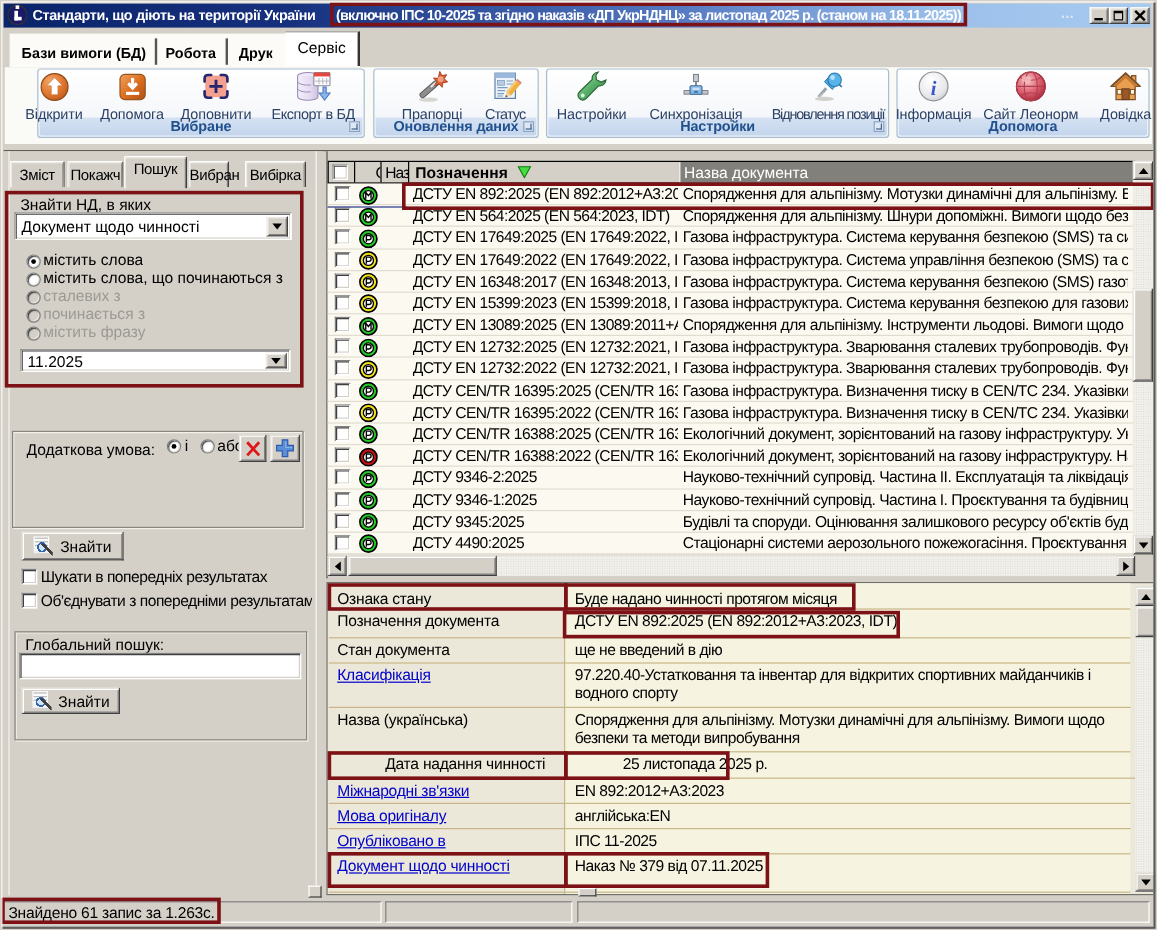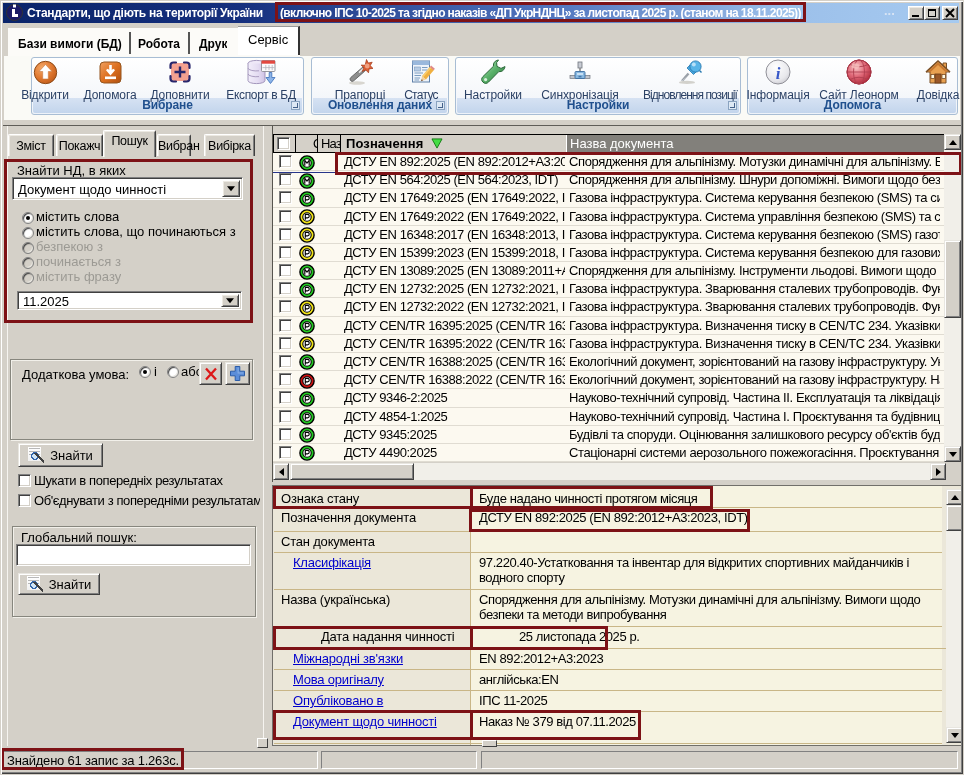--- a/index.html
+++ b/index.html
@@ -3,21 +3,21 @@
 <style>
 * { margin:0; padding:0; box-sizing:border-box; }
 html,body { width:964px; height:775px; }
 body { font-family:"Liberation Sans", sans-serif; font-size:13px; background:#d4d0c8; position:relative; overflow:hidden; }
 .abs { position:absolute; }
 .nw { white-space:nowrap; overflow:hidden; }
 .raised { background:#d4d0c8; border:1px solid; border-color:#ffffff #404040 #404040 #ffffff; box-shadow: inset 1px 1px 0 #ece9e2, inset -1px -1px 0 #808080; }
 .sunk { background:#fff; border:1px solid; border-color:#808080 #ffffff #ffffff #808080; box-shadow: inset 1px 1px 0 #404040, inset -1px -1px 0 #d4d0c8; }
 .redbox { position:absolute; border:3px solid #7d1216; pointer-events:none; z-index:50; }
 .cb { position:absolute; width:13px; height:13px; background:#fff; border:1px solid; border-color:#808080 #ffffff #ffffff #808080; box-shadow: inset 1px 1px 0 #404040, inset -1px -1px 0 #d4d0c8; }
-.link { color:#0000cc; text-decoration:underline;margin-left:12px; }
+.link { color:#0000cc; text-decoration:underline; }
 </style></head>
 <body>
 
 <div class="abs" style="left:0;top:0;width:964px;height:775px;border:1px solid #d4d0c8;box-shadow:inset 1px 1px 0 #ffffff, inset -1px -1px 0 #404040, inset -2px -2px 0 #808080;z-index:90;pointer-events:none;"></div>
 
 <div class="abs" id="titlebar" style="left:3px;top:3px;width:956px;height:20px;background:linear-gradient(90deg,#0a246a 0%,#16307e 25%,#5377c0 58%,#9cc0ea 82%,#a6caf0 100%);">
   <svg class="abs" style="left:3px;top:1px" width="17" height="17" viewBox="0 0 17 17">
     <circle cx="8.5" cy="8.5" r="8" fill="#1a1a66" stroke="#333"></circle>
     <rect x="6" y="5" width="3" height="8" fill="#fff"></rect>
     <rect x="6" y="10" width="6" height="3" fill="#fff"></rect>
@@ -284,21 +284,21 @@
       <span>Документ щодо чинності</span>
       <div class="cbtn">
         <span class="darr"></span>
       </div>
     </div>
   <div class="radio sel" style="left:19px;top:86px;"></div>
     <div class="abs nw" style="left:33px;top:83px;">містить слова</div>
   <div class="radio" style="left:19px;top:101px;"></div>
     <div class="abs nw" style="left:33px;top:98px;">містить слова, що починаються з</div>
   <div class="radio dis" style="left:19px;top:116px;"></div>
-    <div class="abs nw dgrey" style="left:33px;top:113px;">безпекою з</div>
+    <div class="abs nw dgrey" style="left:33px;top:113px;">сталевих з</div>
   <div class="radio dis" style="left:19px;top:131px;"></div>
     <div class="abs nw dgrey" style="left:33px;top:128px;">починається з</div>
   <div class="radio dis" style="left:19px;top:146px;"></div>
     <div class="abs nw dgrey" style="left:33px;top:143px;">містить фразу</div>
   <div class="abs combo" style="left:14px;top:165px;width:225px;height:19px;">
       <span>11.2025</span>
       <div class="cbtn">
         <span class="darr"></span>
       </div>
     </div>
@@ -519,21 +519,21 @@
         <div class="tpos">ДСТУ 9346-2:2025</div>
         <div class="tnaz">Науково-технічний супровід. Частина ІІ. Експлуатація та ліквідація свердловин</div>
       </div>
       <div class="trow" style="top:254.52px">
         <div class="cb"></div>
         <svg class="ticon" width="16" height="16" viewBox="0 0 16 16">
           <circle cx="8" cy="8" r="7.1" fill="#22cc22" stroke="#000" stroke-width="1.4"></circle>
           <circle cx="8" cy="8" r="4.2" fill="#fff" stroke="#000" stroke-width="1.1"></circle>
           <path d="M6.3 10.7 L6.3 5.3 L8.5 5.3 A1.75 1.75 0 0 1 8.5 8.8 L6.3 8.8" stroke="#000" stroke-width="1.15" fill="none"></path>
         </svg>
-        <div class="tpos">ДСТУ 4854-1:2025</div>
+        <div class="tpos">ДСТУ 9346-1:2025</div>
         <div class="tnaz">Науково-технічний супровід. Частина І. Проєктування та будівництво свердловин</div>
       </div>
       <div class="trow" style="top:272.70px">
         <div class="cb"></div>
         <svg class="ticon" width="16" height="16" viewBox="0 0 16 16">
           <circle cx="8" cy="8" r="7.1" fill="#22cc22" stroke="#000" stroke-width="1.4"></circle>
           <circle cx="8" cy="8" r="4.2" fill="#fff" stroke="#000" stroke-width="1.1"></circle>
           <path d="M6.3 10.7 L6.3 5.3 L8.5 5.3 A1.75 1.75 0 0 1 8.5 8.8 L6.3 8.8" stroke="#000" stroke-width="1.15" fill="none"></path>
         </svg>
         <div class="tpos">ДСТУ 9345:2025</div>
@@ -584,20 +584,21 @@
       <div class="drow" style="top:3px;height:19px;">
         <div class="dlab">Ознака стану</div>
         <div class="dval">Буде надано чинності протягом місяця</div>
       </div>
       <div class="drow" style="top:22px;height:24px;">
         <div class="dlab">Позначення документа</div>
         <div class="dval">ДСТУ EN 892:2025 (EN 892:2012+A3:2023, IDT)</div>
       </div>
       <div class="drow" style="top:46px;height:21px;">
         <div class="dlab">Стан документа</div>
+        <div class="dval">ще не введений в дію</div>
       </div>
       <div class="drow" style="top:67px;height:37px;">
         <div class="dlab"><span class="link">Класифікація</span></div>
         <div class="dval">97.220.40-Устатковання та інвентар для відкритих спортивних майданчиків і водного спорту</div>
       </div>
       <div class="drow" style="top:104px;height:37px;">
         <div class="dlab">Назва (українська)</div>
         <div class="dval">Спорядження для альпінізму. Мотузки динамічні для альпінізму. Вимоги щодо безпеки та методи випробування</div>
       </div>
       <div class="drow" style="top:141px;height:22px;margin-left:40px;">

